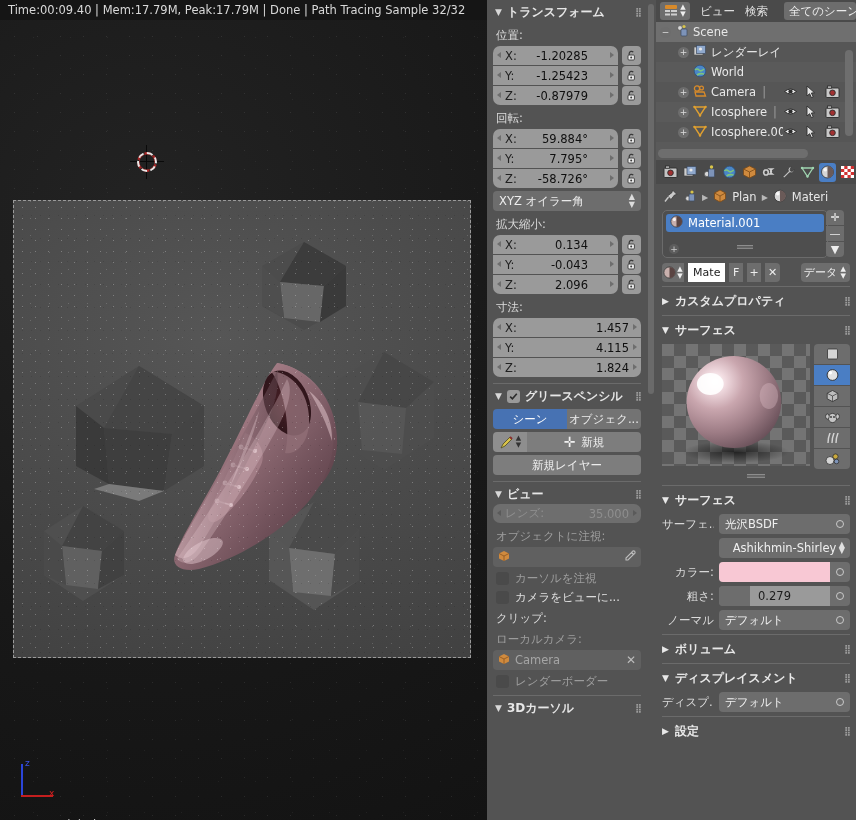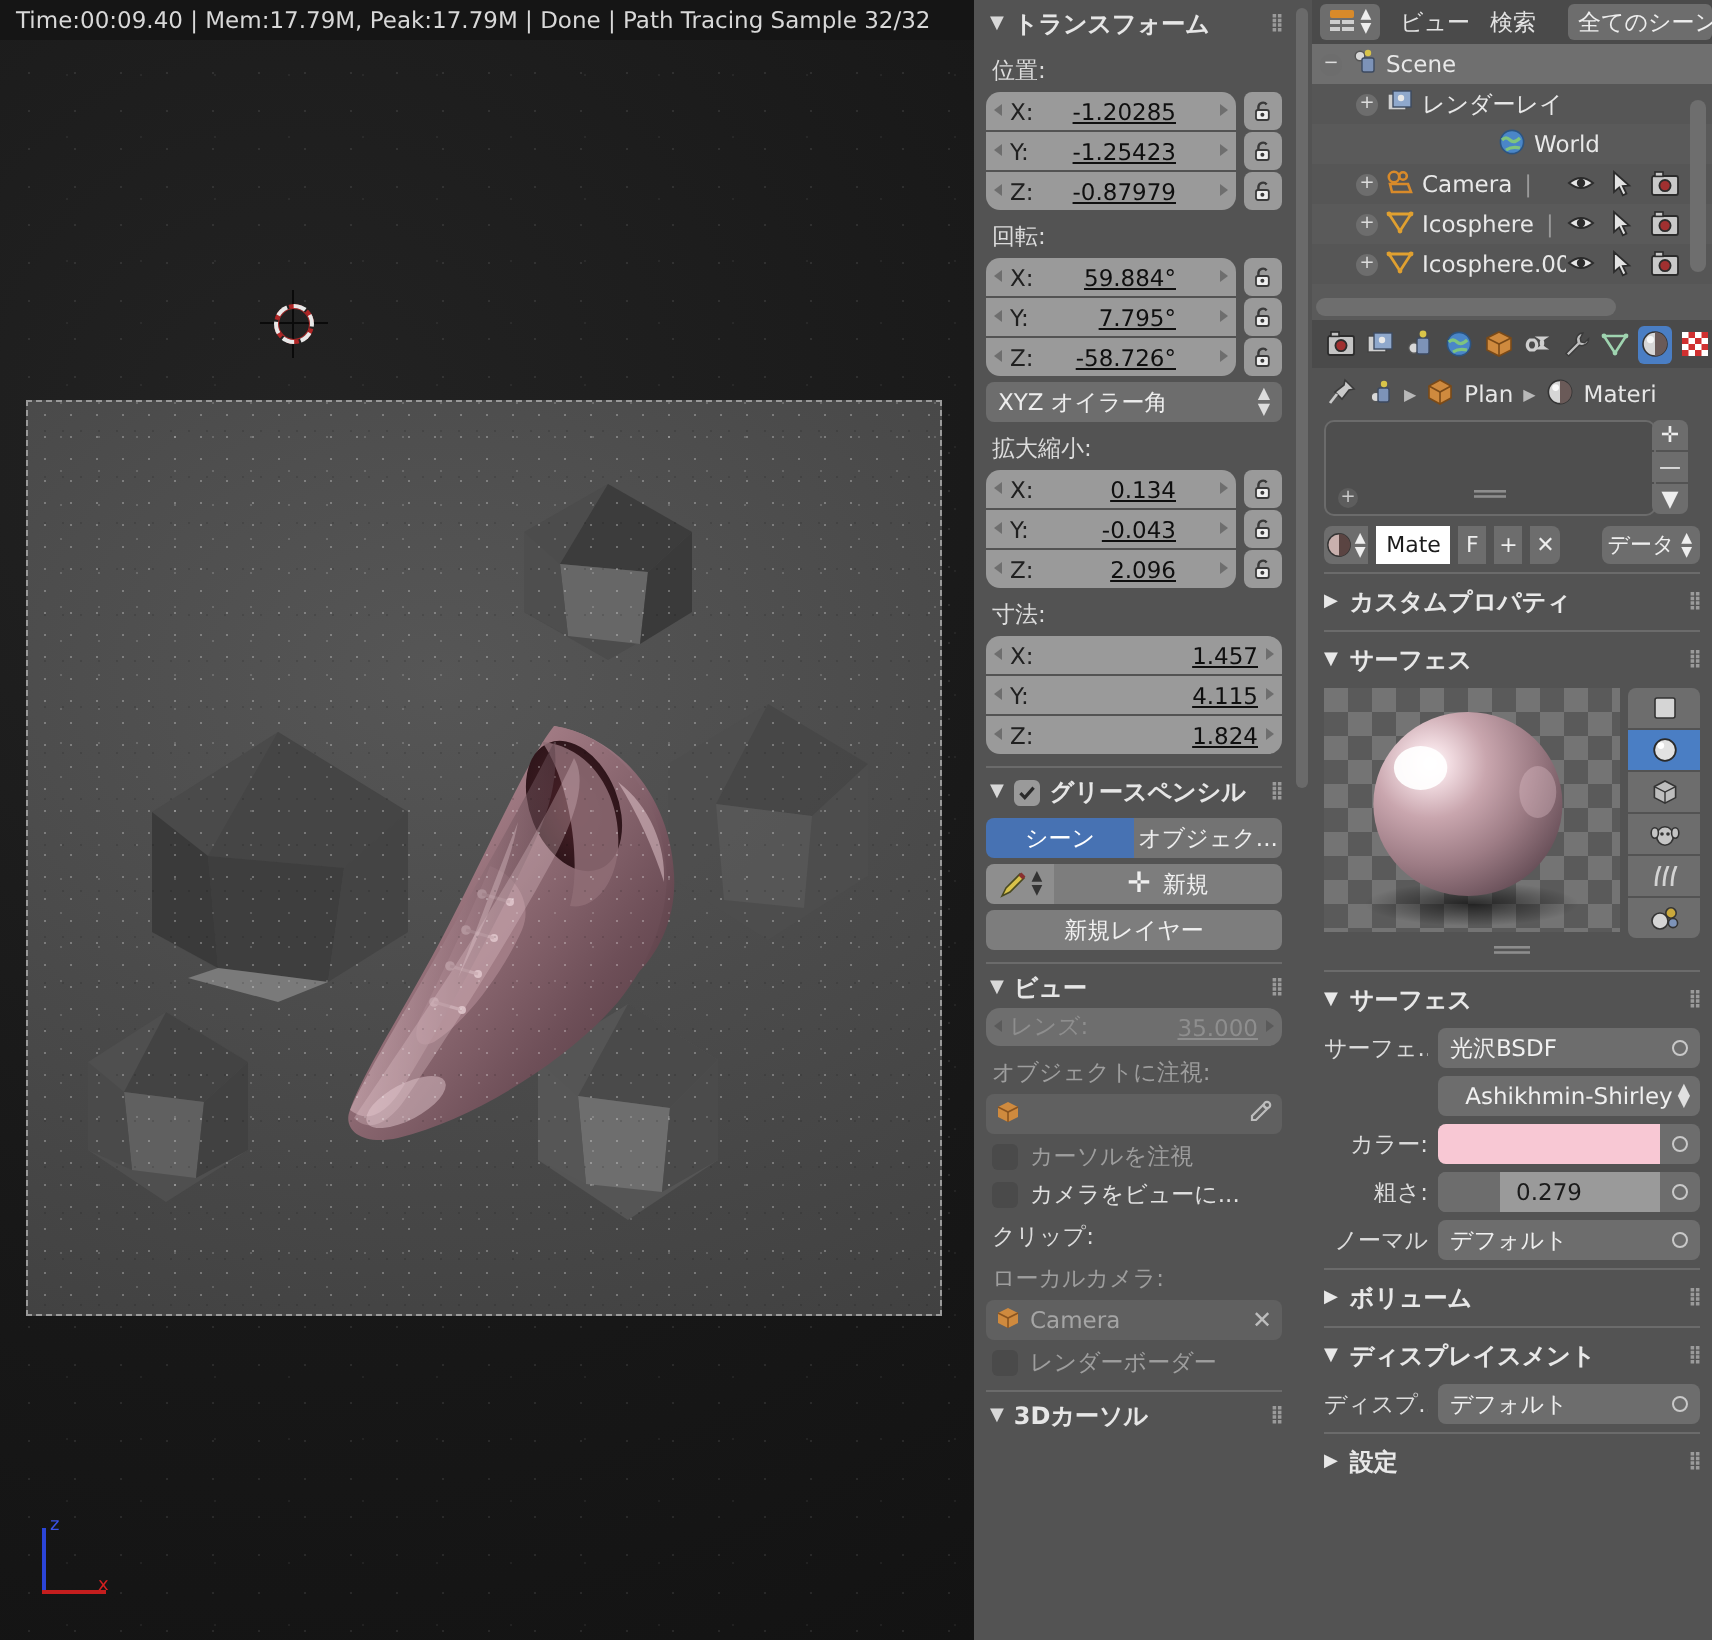--- a/index.html
+++ b/index.html
@@ -126,21 +126,21 @@
   .numrow { display: flex; align-items: stretch; gap: 4px; margin-bottom: 1px; }
   .numfield {
     flex: 1; height: 19px; background: #9a9a9a; color: #1d1d1d;
     display: flex; align-items: center; position: relative;
     font-size: 11.5px; padding: 0 12px;
   }
   .numfield.top { border-radius: 7px 7px 0 0; }
   .numfield.bot { border-radius: 0 0 7px 7px; }
   .numfield.single { border-radius: 7px; }
   .numfield .k { color: #202020; }
-  .numfield .v { margin-left: auto; color: #0f0f0f; text-decoration: underline; }
+  .numfield .v { margin-left: auto; color: #0f0f0f; }
   .numfield .v.center { margin-left: auto; margin-right: 18px; }
   .numfield:before, .numfield:after {
     content: ''; position: absolute; top: 50%; margin-top: -3.5px;
     border-style: solid; opacity: .55;
   }
   .numfield:before { left: 4px; border-width: 3.5px 4px 3.5px 0; border-color: transparent #4a4a4a transparent transparent; }
   .numfield:after  { right: 4px; border-width: 3.5px 0 3.5px 4px; border-color: transparent transparent transparent #4a4a4a; }
   .numfield.dimf { background: #6e6e6e; color:#909090; }
   .numfield.dimf .k, .numfield.dimf .v { color: #8e8e8e; }
 
@@ -794,21 +794,21 @@
           <span style="margin-left:4px">
             <svg width="14" height="14" viewBox="0 0 14 14">
                 <rect x="1" y="3" width="9" height="8" fill="#cfcfcf" stroke="#555" stroke-width=".7"></rect>
                 <rect x="3.5" y="1.5" width="9" height="8" fill="#8fa8cc" stroke="#3d4a60" stroke-width=".7"></rect>
                 <circle cx="7.5" cy="5" r="1.6" fill="#e8e8e8"></circle>
               </svg>
           </span>
           <span class="oname">レンダーレイ</span>
         </div>
 
-        <div class="orow" style="padding-left:22px;justify-content:center;">
+        <div class="orow" style="padding-left:22px;">
           <span class="expand" style="visibility:hidden">+</span>
           <span style="margin-left:4px">
             <svg width="14" height="14" viewBox="0 0 14 14">
                 <circle cx="7" cy="7" r="5.8" fill="#4a86c8" stroke="#2c5480" stroke-width=".8"></circle>
                 <path d="M2 6 Q4 4 6 6 Q8 8 11 5" stroke="#7ec47e" stroke-width="1.6" fill="none"></path>
                 <path d="M4 11 Q7 9 11 10" stroke="#7ec47e" stroke-width="1.6" fill="none"></path>
               </svg>
           </span>
           <span class="oname">World</span>
         </div>
@@ -1030,20 +1030,30 @@
               <circle cx="4.8" cy="4.8" r="1.7" fill="#fff" opacity=".85"></circle>
             </svg>
         </span>
         <span>Materi</span>
       </div>
 
       <div id="props-body">
 
         <div style="position:relative;">
           <div class="matlist">
+            <div class="item">
+              <span>
+                <svg width="13" height="13" viewBox="0 0 13 13">
+                    <circle cx="6.5" cy="6.5" r="5.6" fill="#c9b0ad" stroke="#333" stroke-width=".7"></circle>
+                    <path d="M6.5 0.9 A5.6 5.6 0 016.5 12.1 Z" fill="#5a4442"></path>
+                    <circle cx="4.4" cy="4.4" r="1.6" fill="#fff" opacity=".85"></circle>
+                  </svg>
+              </span>
+              <span>Material.001</span>
+            </div>
             <span class="plusmini">+</span>
             <span class="grip2">
               <svg width="16" height="6" viewBox="0 0 16 6">
                   <rect x="0" y="1" width="16" height="1.3" fill="#8d8d8d"></rect>
                   <rect x="0" y="3.6" width="16" height="1.3" fill="#8d8d8d"></rect>
                 </svg>
             </span>
           </div>
           <div class="matlist-side">
             <div class="msbtn t">✛</div>

